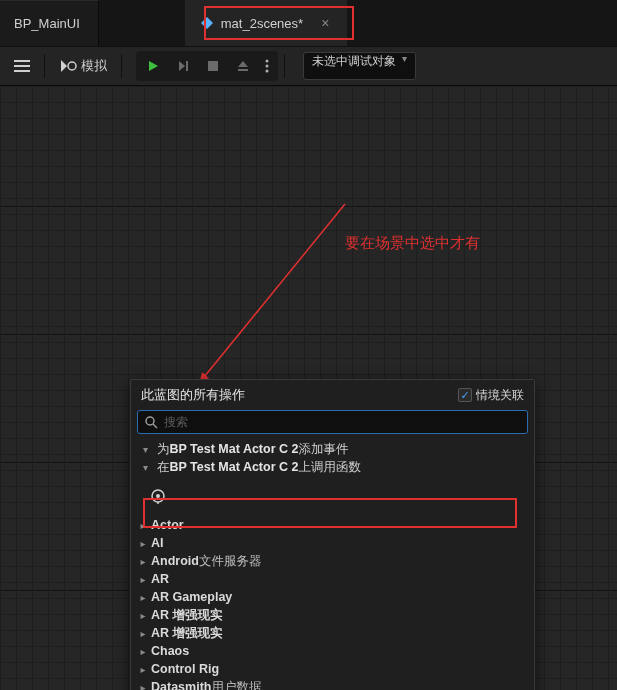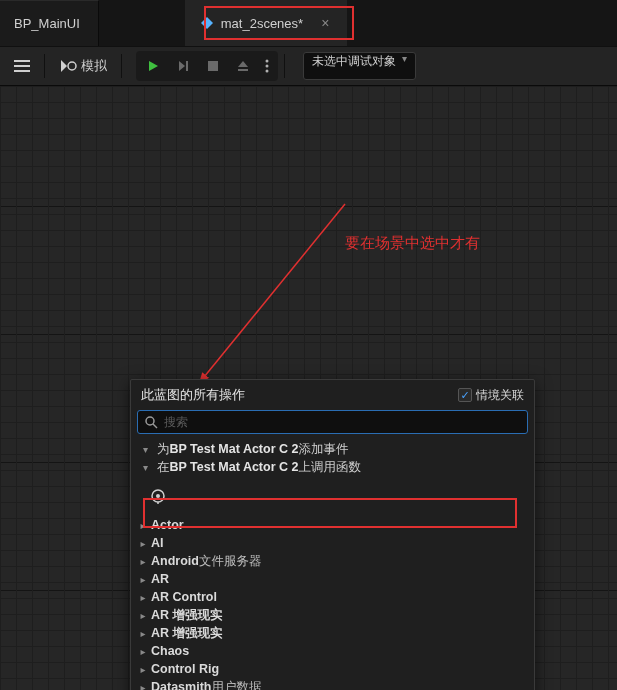--- a/index.html
+++ b/index.html
@@ -218,21 +218,21 @@
             <span class="tri">▸</span>
             <span class="name">Android</span>
             <span class="suffix">文件服务器</span>
           </div>
           <div class="cat-row">
             <span class="tri">▸</span>
             <span class="name">AR</span>
           </div>
           <div class="cat-row">
             <span class="tri">▸</span>
-            <span class="name">AR Control</span>
+            <span class="name">AR Gameplay</span>
           </div>
           <div class="cat-row">
             <span class="tri">▸</span>
             <span class="name">AR 增强现实</span>
           </div>
           <div class="cat-row">
             <span class="tri">▸</span>
             <span class="name">AR 增强现实</span>
           </div>
           <div class="cat-row">

